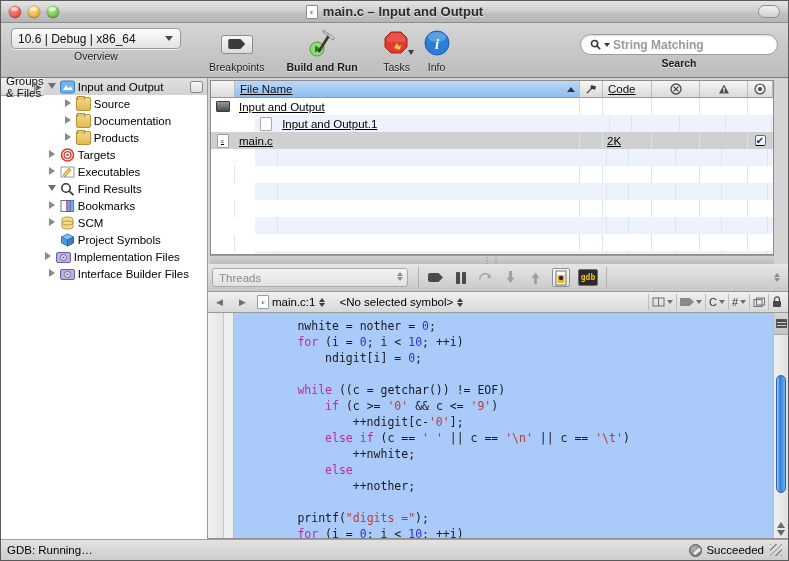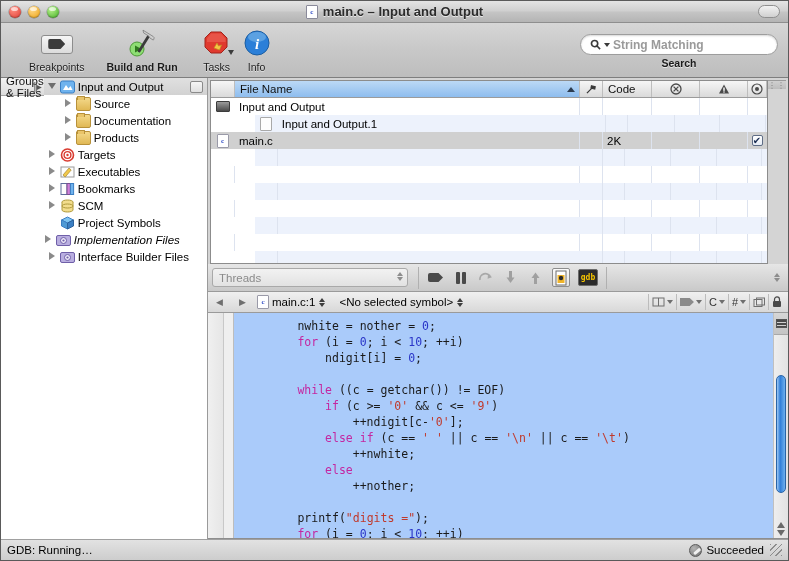--- a/index.html
+++ b/index.html
@@ -121,21 +121,21 @@
   .tri.none::before{ display:none; }
   .ico16{ width:15px;height:14px;flex:0 0 15px; position:relative; display:inline-block;}
   .folder{ background:linear-gradient(to bottom,#f4d98a,#e0b855); border:1px solid #b8913a; border-radius:1px 2px 2px 2px; }
   .folder::before{ content:""; position:absolute;left:0;top:-2px;width:6px;height:3px;background:#e9c469;border:1px solid #b8913a;border-bottom:none;border-radius:1px 1px 0 0;}
   .tlabel{ white-space:nowrap; color:#000; }
 
   
   .right { flex:1 1 auto; display:flex; flex-direction:column; min-width:0; min-height:0; background:#d4d4d4;}
 
   
-  .filearea { flex:0 0 186px; display:flex; flex-direction:row; min-height:0; padding:2px 2px 0 2px;}
+  .filearea { flex:0 0 186px; display:flex; flex-direction:column; min-height:0; padding:2px 14px 0 2px;text-decoration:underline;}
   .filetable { flex:1 1 auto; background:#fff; border:1px solid #8c8c8c; display:flex; flex-direction:column; min-height:0; overflow:hidden;}
   .fthead { height:17px;flex:0 0 17px; display:flex; border-bottom:1px solid #9b9b9b;}
   .fth { display:flex;align-items:center; font-size:11.5px; padding-left:5px;
          background:linear-gradient(to bottom,#f6f6f6,#dadada); border-right:1px solid #bdbdbd; color:#111;}
   .fth.active { background:linear-gradient(to bottom,#bcd9f6,#8ebdee); }
   .fth .sorttri{ margin-left:auto; margin-right:4px; width:0;height:0;
       border-left:4px solid transparent;border-right:4px solid transparent;border-bottom:5px solid #2c3c50;}
   .fth.center{ justify-content:center; padding-left:0;}
   .ftbody { flex:1 1 auto; overflow:hidden; }
   .frow { height:17px; display:flex; font-size:11.5px; align-items:center; }
@@ -234,20 +234,27 @@
     </div>
     <div class="title-center">
       <span class="doc-ico">c</span>
       <span>main.c – Input and Output</span>
     </div>
     <div class="tb-right-btn"></div>
   </div>
 
   <div class="toolbar">
 
+    <div class="tgroup" style="padding-left:10px;">
+      <div class="popup">
+        <span>10.6 | Debug | x86_64</span>
+        <span class="arrow"></span>
+      </div>
+      <div class="tglabel">Overview</div>
+    </div>
 
 
     <div class="tgroup" style="margin-left:28px;">
       <div class="ibtn">
         <div class="bp-icon">
             <div class="bp-shape"></div>
           </div>
       </div>
       <div class="tglabel">Breakpoints</div>
     </div>
@@ -345,20 +352,28 @@
           </div>
           <div class="trow" style="padding-left: 4px;">
             <span class="tri"></span>
             <span class="ico16"><svg width="15" height="14" viewBox="0 0 15 14">
                 <rect x="1" y="2" width="13" height="10" fill="#fdfdfd" stroke="#9a9a9a"></rect>
                 <path d="M3 10 L9 3 l2.2 2 L5.2 12z" fill="#f2c94c" stroke="#a8872e" stroke-width=".7"></path>
               </svg></span>
             <span class="tlabel">Executables</span>
           </div>
           <div class="trow" style="padding-left: 4px;">
+            <span class="tri open"></span>
+            <span class="ico16"><svg width="15" height="14" viewBox="0 0 15 14">
+                <circle cx="6" cy="6" r="4.2" fill="none" stroke="#3d3d3d" stroke-width="1.6"></circle>
+                <line x1="9.2" y1="9.2" x2="13.5" y2="13" stroke="#3d3d3d" stroke-width="1.8"></line>
+              </svg></span>
+            <span class="tlabel">Find Results</span>
+          </div>
+          <div class="trow" style="padding-left: 4px;">
             <span class="tri"></span>
             <span class="ico16"><svg width="15" height="14" viewBox="0 0 15 14">
                 <rect x="1" y="1.5" width="6" height="11" fill="#fdfdfd" stroke="#5f6e9b"></rect>
                 <rect x="7" y="1.5" width="3.4" height="11" fill="#d17fd8" stroke="#7a4f8e"></rect>
                 <rect x="10.4" y="1.5" width="3.2" height="11" fill="#6fb3ee" stroke="#3b7fc4"></rect>
               </svg></span>
             <span class="tlabel">Bookmarks</span>
           </div>
           <div class="trow" style="padding-left: 4px;">
             <span class="tri"></span>
@@ -371,21 +386,21 @@
           </div>
           <div class="trow" style="padding-left: 4px;">
             <span class="tri none"></span>
             <span class="ico16"><svg width="15" height="14" viewBox="0 0 15 14">
                 <polygon points="7.5,1 13.5,4 7.5,7 1.5,4" fill="#7fc4f0" stroke="#3b7fc4"></polygon>
                 <polygon points="1.5,4 7.5,7 7.5,13 1.5,10" fill="#4f9ad4" stroke="#3b7fc4"></polygon>
                 <polygon points="13.5,4 7.5,7 7.5,13 13.5,10" fill="#3b7fc4" stroke="#2c639c"></polygon>
               </svg></span>
             <span class="tlabel">Project Symbols</span>
           </div>
-          <div class="trow" style="padding-left: 0; font-style: italic;">
+          <div class="trow" style="padding-left: 0;">
             <span class="tri"></span>
             <span class="ico16"><svg width="15" height="14" viewBox="0 0 15 14">
                 <rect x="0.5" y="2.5" width="14" height="10" rx="1.5" fill="#b9aee0" stroke="#6f5fa8"></rect>
                 <circle cx="7.5" cy="7.5" r="3" fill="#ece8f8" stroke="#6f5fa8"></circle>
                 <circle cx="7.5" cy="7.5" r="1.1" fill="#6f5fa8"></circle>
               </svg></span>
             <span class="tlabel">Implementation Files</span>
           </div>
           <div class="trow" style="padding-left: 4px;">
             <span class="tri"></span>

